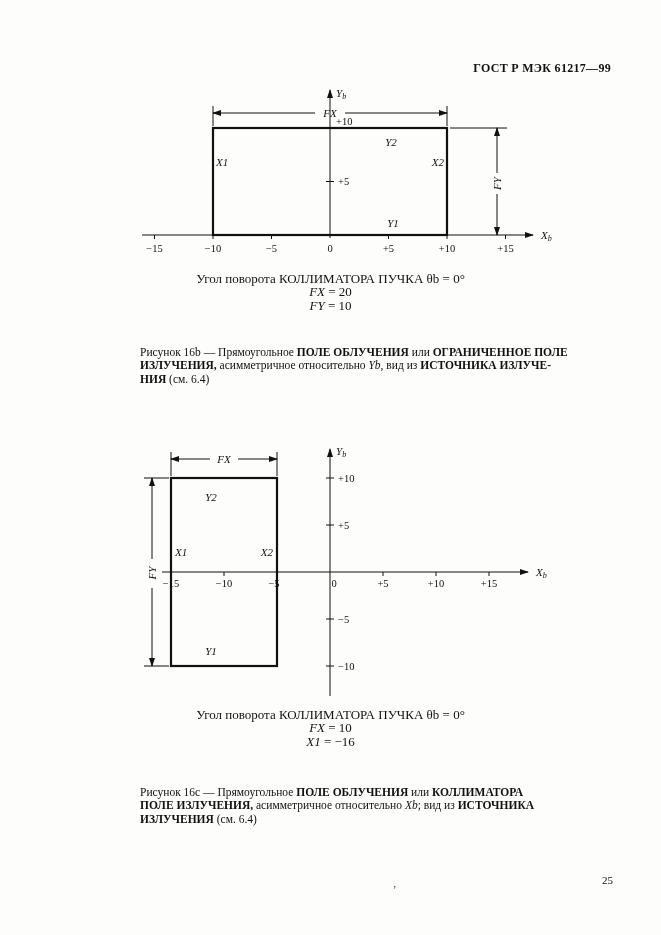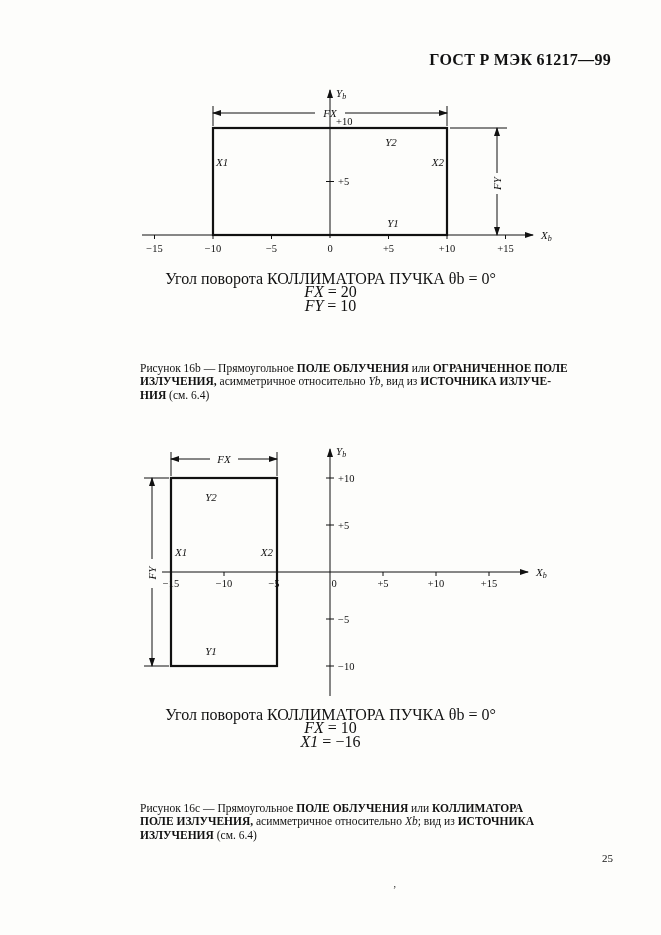--- a/index.html
+++ b/index.html
@@ -4,40 +4,39 @@
 <style>
   * { margin:0; padding:0; box-sizing:border-box; }
   html,body { background:#e8e8e8; }
   .page {
     position:relative; width:661px; height:935px; margin:0 auto;
     background:#fdfdfb; color:#111;
     font-family:"Liberation Serif", serif;
     overflow:hidden;
   }
   .doc-header {
-    position:absolute; top:51px; right:50px;
-    font-weight:bold; font-size:16px; letter-spacing:0.3px;padding-left:26px;
+    position:absolute; top:61px; right:50px;
+    font-weight:bold; font-size:12px; letter-spacing:0.3px;padding-left:26px;
   }
   svg { position:absolute; left:0; }
   svg text { font-family:"Liberation Serif", serif; fill:#111; }
   svg line, svg rect { stroke:#111; }
   .tick { font-size:10.5px; }
   .var { font-style:italic; font-size:11px; }
   .settings {
     position:absolute; left:0; width:100%;
-    text-align:center; font-size:16px; line-height:13.4px;
+    text-align:center; font-size:13px; line-height:13.4px;
   }
   .figcap {
     position:absolute; font-size:11.5px; line-height:13.4px;
     text-align:left;
-    margin-top:16px;
   }
   .b { font-weight:bold; }
   .i { font-style:italic; }
-  .pagenum { position:absolute; top:852px; right:48px; font-size:11px; }
+  .pagenum { position:absolute; top:874px; right:48px; font-size:11px; }
   .stray { position:absolute; top:884px; left:393px; font-size:10px; }
 </style>
 </head>
 <body>
 
 <div class="page">
 
   <div class="doc-header">ГОСТ Р МЭК 61217—99</div>
 
   <svg style="top:80px" width="661" height="186" viewBox="0 0 661 186">

